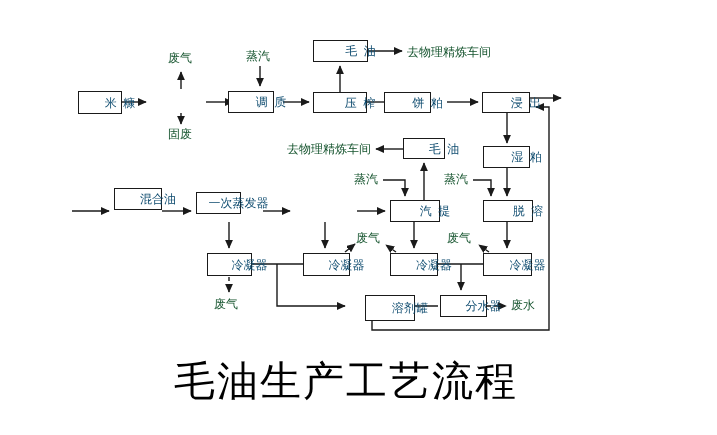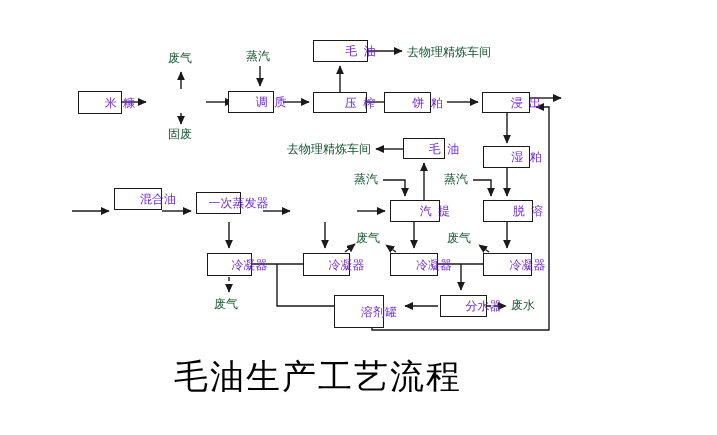--- a/index.html
+++ b/index.html
@@ -6,28 +6,28 @@
   #stage{
     position:relative;width:717px;height:435px;background:#ffffff;
     font-family:"Liberation Sans","DejaVu Sans",sans-serif;color:#111;
     overflow:hidden;
   }
   svg.wires{position:absolute;left:0;top:0;z-index:1;}
   .node{
     position:absolute;z-index:2;box-sizing:border-box;
     border:1.4px solid #1a1a1a;background:#ffffff;
     display:flex;align-items:center;justify-content:center;
-    font-size:12px;line-height:1;white-space:pre;color:#6d28d9;padding-left:40px;
+    font-size:12px;line-height:1;white-space:pre;color:#0c4a6e;padding-left:40px;
   }
   .lbl{
     position:absolute;z-index:2;font-size:12px;line-height:14px;
     white-space:pre;color:#14532d;background:#fff;
   }
   .title{
-    position:absolute;z-index:2;font-size:34px;letter-spacing:2px;
+    position:absolute;z-index:2;font-size:41px;letter-spacing:2px;
     color:#000;white-space:pre;font-weight:500;
   }
 </style>
 </head>
 <body>
 
 <div id="stage">
 
   <svg class="wires" width="717" height="435" viewBox="0 0 717 435">
     <defs>
@@ -86,21 +86,21 @@
   <div class="node" style="left:483px;top:146px;width:47px;height:22px">湿  粕</div>
   <div class="node" style="left:403px;top:138px;width:40px;height:21px">毛  油</div>
   <div class="node" style="left:114px;top:188px;width:48px;height:22px">混合油</div>
   <div class="node" style="left:196px;top:192px;width:45px;height:22px">一次蒸发器</div>
   <div class="node" style="left:390px;top:200px;width:50px;height:22px">汽  提</div>
   <div class="node" style="left:483px;top:200px;width:50px;height:22px">脱  溶</div>
   <div class="node" style="left:207px;top:253px;width:45px;height:23px">冷凝器</div>
   <div class="node" style="left:303px;top:253px;width:47px;height:23px">冷凝器</div>
   <div class="node" style="left:390px;top:253px;width:48px;height:23px">冷凝器</div>
   <div class="node" style="left:483px;top:253px;width:49px;height:23px">冷凝器</div>
-  <div class="node" style="left:334px;top:295px;width:50px;height:33px">溶剂罐</div>
+  <div class="node" style="left:365px;top:295px;width:50px;height:26px">溶剂罐</div>
   <div class="node" style="left:440px;top:295px;width:47px;height:22px">分水器</div>
 
   <div class="lbl" style="left:168px;top:51px">废气</div>
   <div class="lbl" style="left:168px;top:127px">固废</div>
   <div class="lbl" style="left:246px;top:49px">蒸汽</div>
   <div class="lbl" style="left:407px;top:45px">去物理精炼车间</div>
   <div class="lbl" style="left:287px;top:142px">去物理精炼车间</div>
   <div class="lbl" style="left:354px;top:172px">蒸汽</div>
   <div class="lbl" style="left:444px;top:172px">蒸汽</div>
   <div class="lbl" style="left:356px;top:231px">废气</div>

